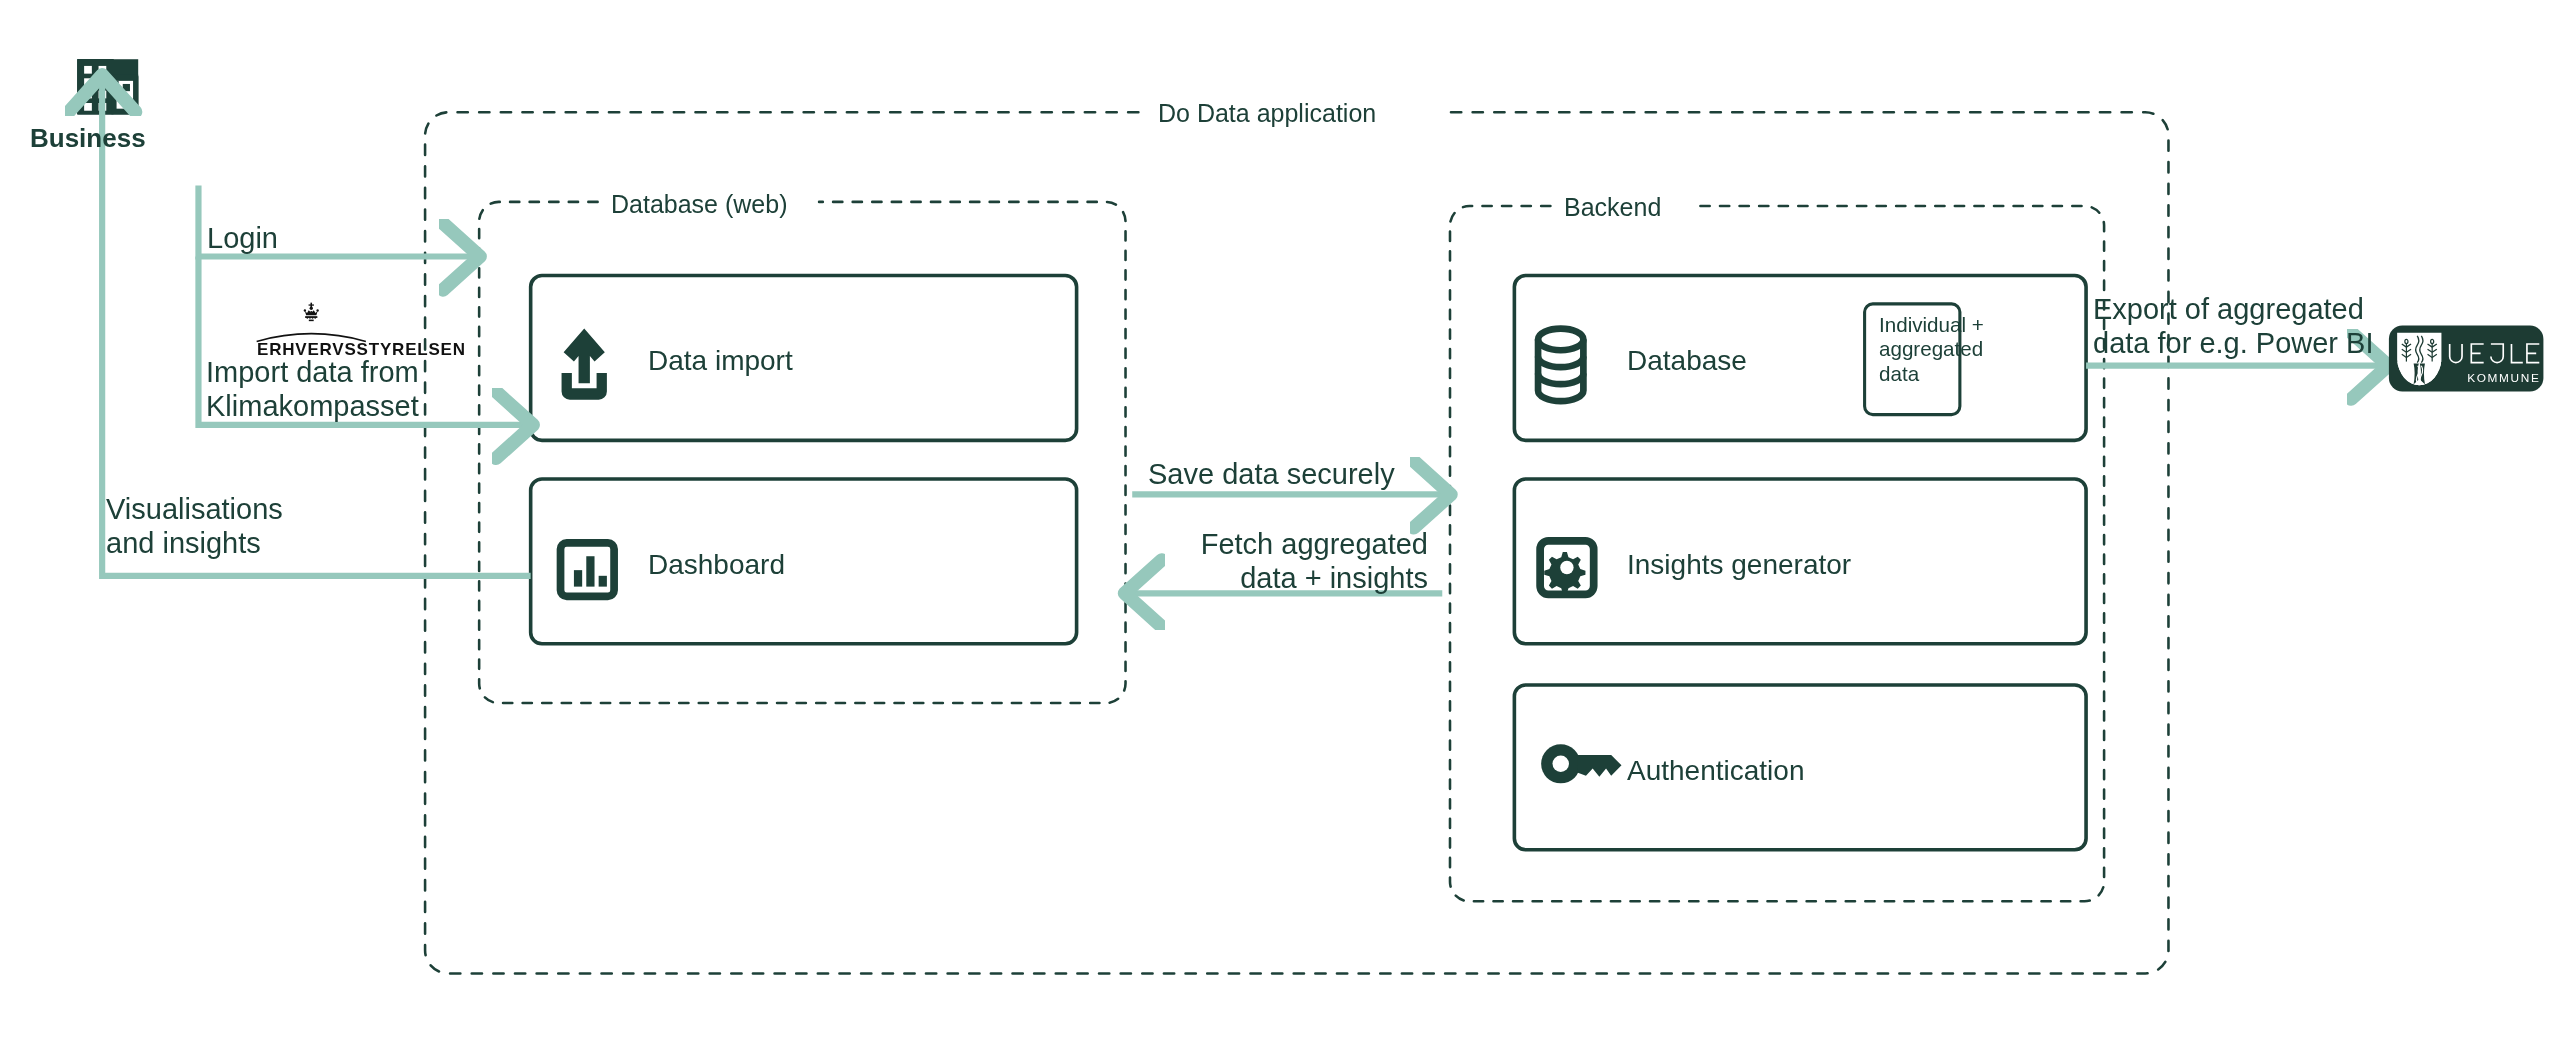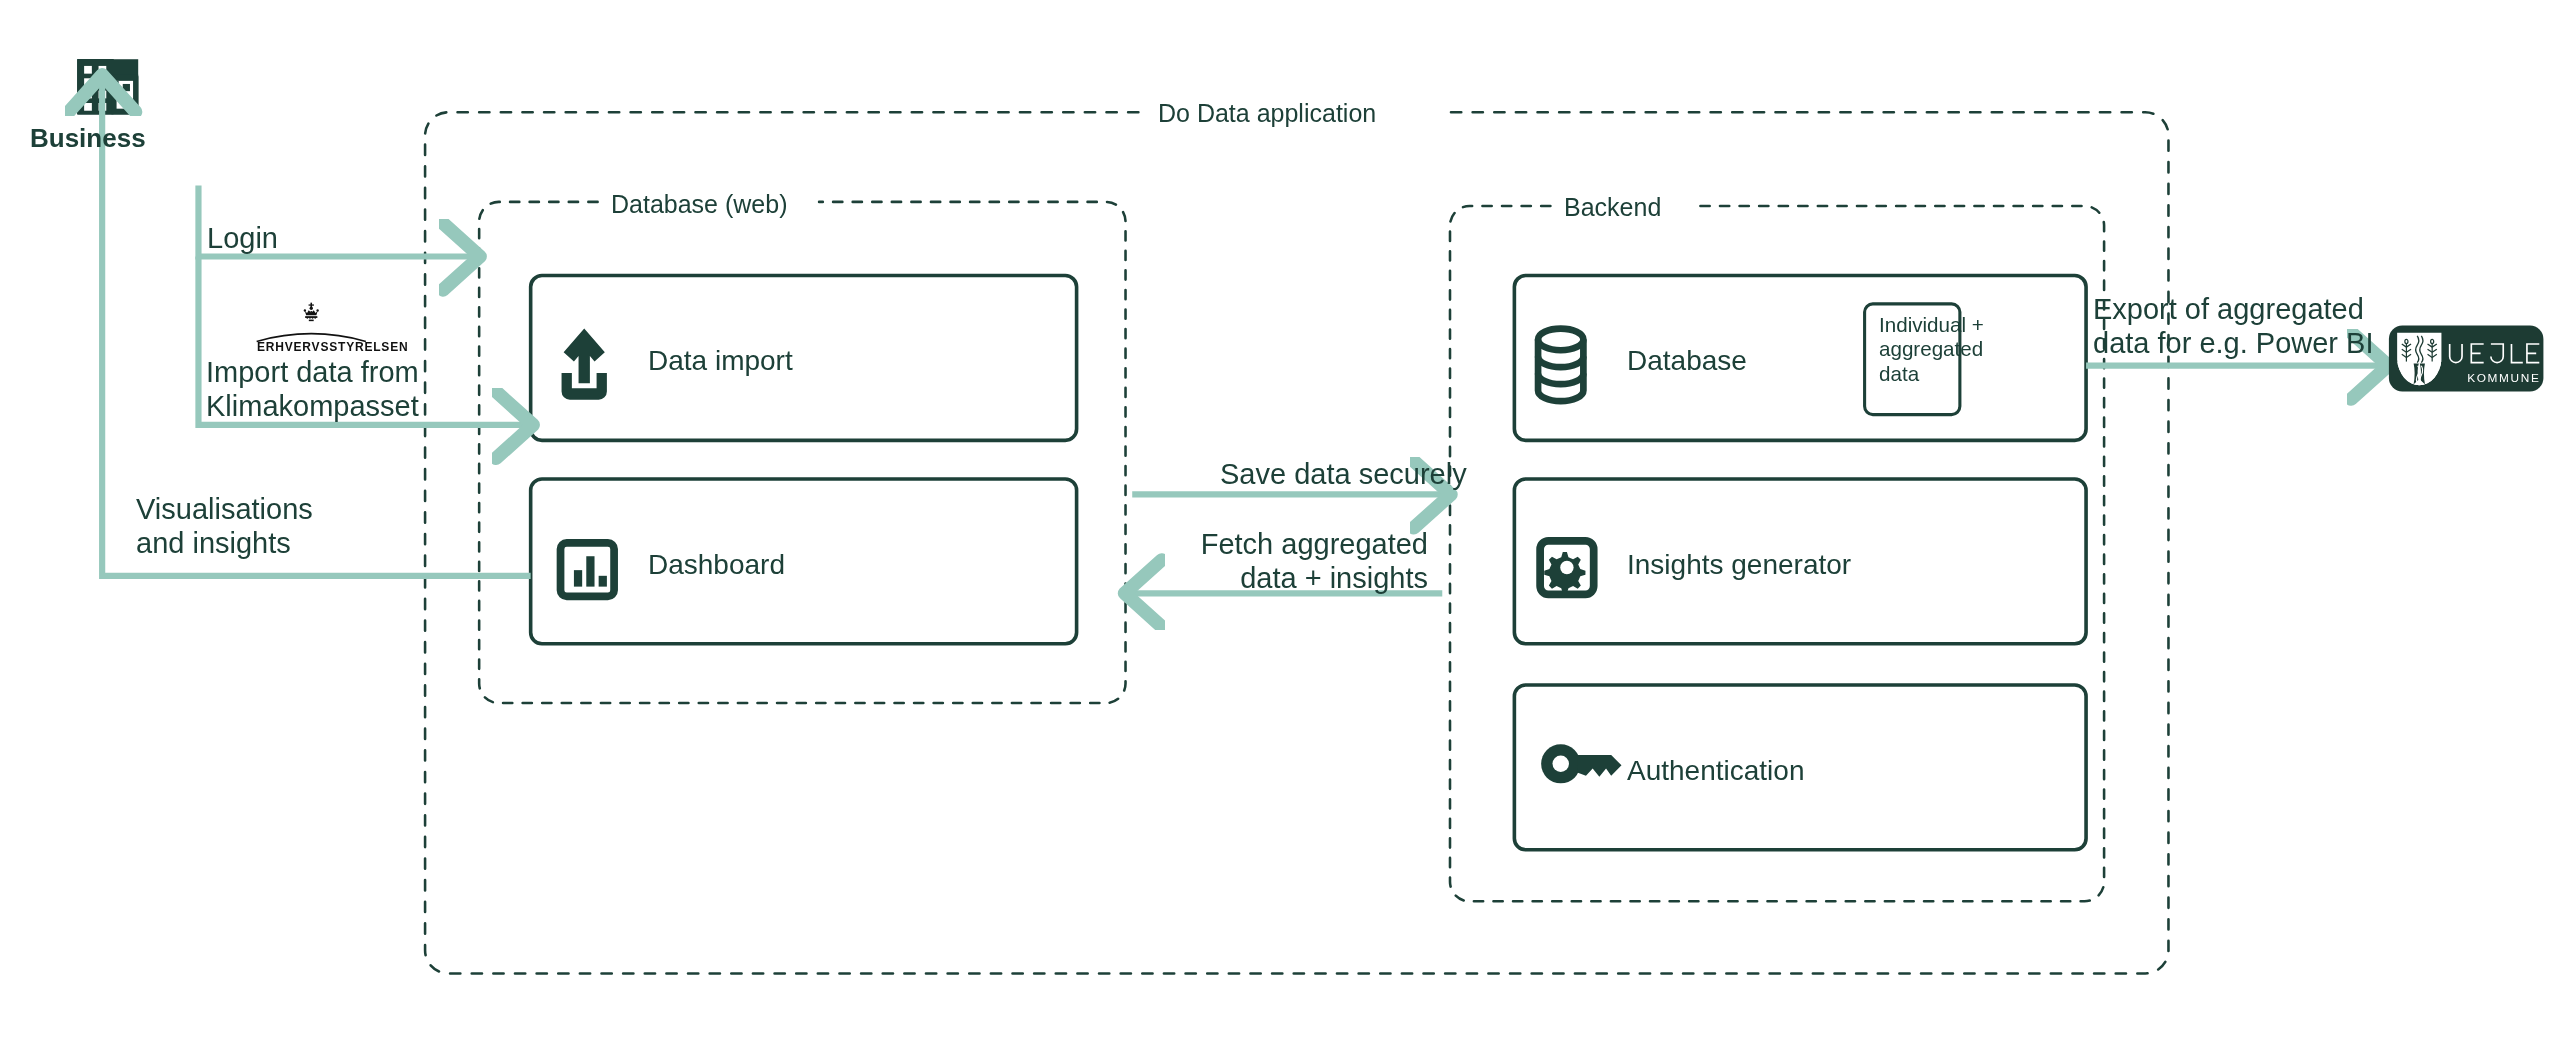--- a/index.html
+++ b/index.html
@@ -28,21 +28,21 @@
     position: absolute;
     color: #1d4038;
     line-height: 1.18;
     white-space: pre;
   }
   .lbl-flow    { font-size: 29px; }
   .lbl-group   { font-size: 25px; }
   .lbl-node    { font-size: 28px; }
   .lbl-badge   { font-size: 20.6px; }
   .lbl-actor   { font-size: 26px; font-weight: bold; text-align: center; }
-  .lbl-logo-es { font-size: 12px; font-weight: bold; letter-spacing: 0.8px; color:#111111;}
+  .lbl-logo-es { font-size: 17px; font-weight: bold; letter-spacing: 0.8px; color:#111111;}
 </style>
 </head>
 <body>
 
 <div id="stage">
 
   <svg id="canvas" viewBox="0 0 5032 2062">
     <defs>
 
       <marker id="ah-r" markerWidth="14" markerHeight="14" refX="5.2" refY="6" orient="auto" markerUnits="strokeWidth">
@@ -240,24 +240,24 @@
 
   <div class="lbl lbl-node" style="left:1627px; top:754px;">Authentication</div>
 
   <div class="lbl lbl-flow" style="left:207px; top:221px;">Login</div>
 
   <div class="lbl lbl-logo-es" style="left:257px; top:340px; width:111px; text-align:center;">ERHVERVSSTYRELSEN</div>
 
   <div class="lbl lbl-flow" style="left:206px; top:355px;">Import data from
 Klimakompasset</div>
 
-  <div class="lbl lbl-flow" style="left:136px; top:492px;">Visualisations
+  <div class="lbl lbl-flow" style="left:106px; top:492px;">Visualisations
 and insights</div>
 
-  <div class="lbl lbl-flow" style="left:1220px; top:457px;">Save data securely</div>
+  <div class="lbl lbl-flow" style="left:1148px; top:457px;">Save data securely</div>
 
   <div class="lbl lbl-flow" style="left:2093px; top:292px;">Export of aggregated
 data for e.g. Power BI</div>
 
   <div class="lbl lbl-flow" style="left:1191px; top:527px; text-align:right; width:237px;">Fetch aggregated
 data + insights</div>
 
 </div>
 
 

